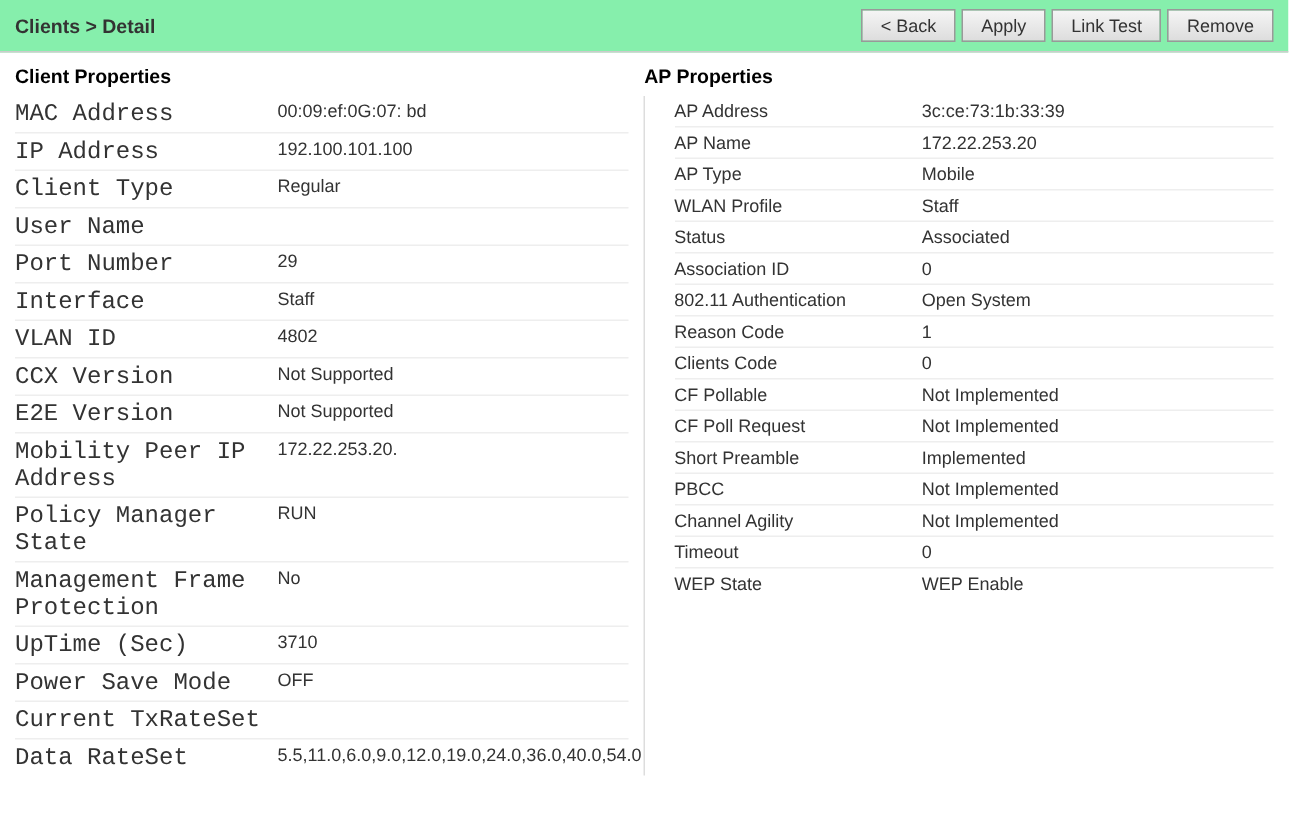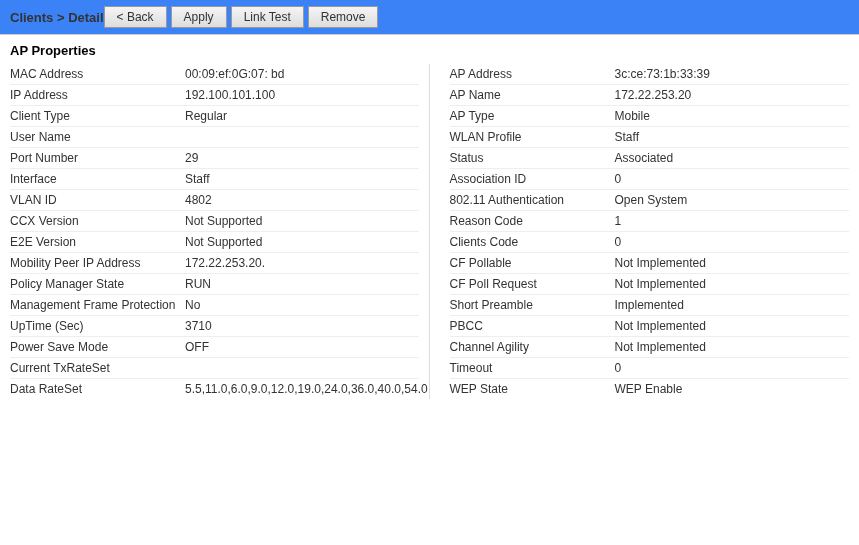--- a/index.html
+++ b/index.html
@@ -6,24 +6,24 @@
     body {
       font-family: Arial, Helvetica, sans-serif;
       font-size: 12px;
       color: #333;
       background: #fff;
       width: 859px;
     }
     .top-bar {
       display: flex;
       align-items: center;
-      justify-content: flex-start;
+      justify-content: space-between;
       padding: 6px 10px;
       border-bottom: 1px solid #ccc;
-      background: #3b82f6;
+      background: #86efac;
     }
     .breadcrumb {
       font-size: 13px;
       font-weight: bold;
       color: #333;
     }
     .top-buttons {
       display: flex;
       gap: 4px;
     }
@@ -66,22 +66,23 @@
       display: flex;
       padding: 3px 0;
       border-bottom: 1px solid #eee;
       min-height: 20px;
     }
     .prop-row:last-child { border-bottom: none; }
     .prop-label {
       width: 175px;
       min-width: 175px;
       color: #333;
-      font-size: 12px;
+      font-size: 16px;
       padding-right: 5px;
+      font-family: Liberation Mono, monospace;
     }
     .prop-value {
       color: #333;
       font-size: 12px;
     }
     .right-prop-label {
       width: 165px;
       min-width: 165px;
       color: #333;
       font-size: 12px;
@@ -101,20 +102,21 @@
   <div class="top-buttons">
     <button class="top-btn">&lt; Back</button>
     <button class="top-btn">Apply</button>
     <button class="top-btn">Link Test</button>
     <button class="top-btn">Remove</button>
   </div>
 </div>
 
 <div class="content">
   <div class="section-headers">
+    <div class="left-section-title section-title">Client Properties</div>
     <div class="right-section-title section-title">AP Properties</div>
   </div>
 
   <div class="properties-container">
     <div class="left-props" id="left-props-container">
         <div class="prop-row">
           <span class="prop-label">MAC Address</span>
           <span class="prop-value">00:09:ef:0G:07: bd</span>
         </div>
         <div class="prop-row">

